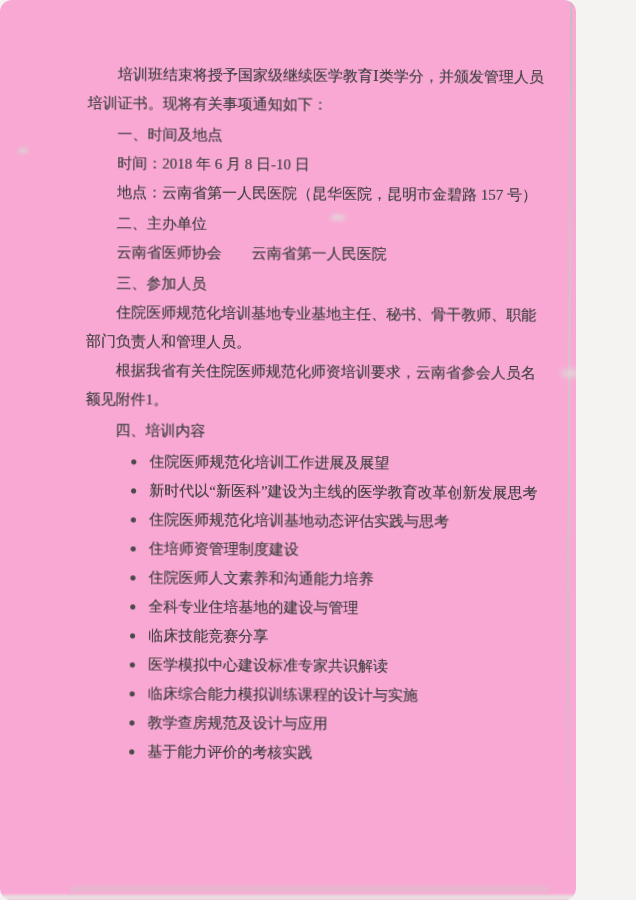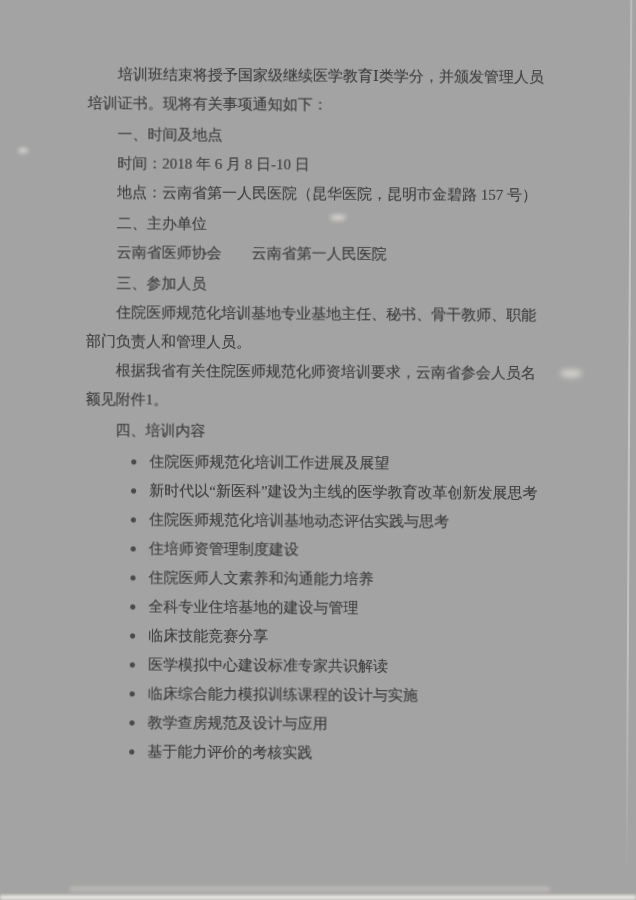--- a/index.html
+++ b/index.html
@@ -6,24 +6,25 @@
     margin: 0;
     padding: 0;
     width: 636px;
     height: 900px;
     background: #f4f3f1;
     overflow: hidden;
   }
   .scan-page {
     position: absolute;
     left: 0; top: 0;
-    width: 636px;
+    width: 576px;
     height: 900px;
-    background: #a3a3a3;
+    background: #f9a8d4;
     overflow: hidden;
+    border-radius: 12px;
   }
   
   .edge-line-right {
     position: absolute;
     top: -4px;
     right: 6px;
     width: 2px;
     height: 880px;
     background: linear-gradient(180deg, #bfbfbf 0%, #cccccc 40%, #c6c6c6 75%, rgba(200,200,200,0) 100%);
     transform: rotate(0.3deg);

